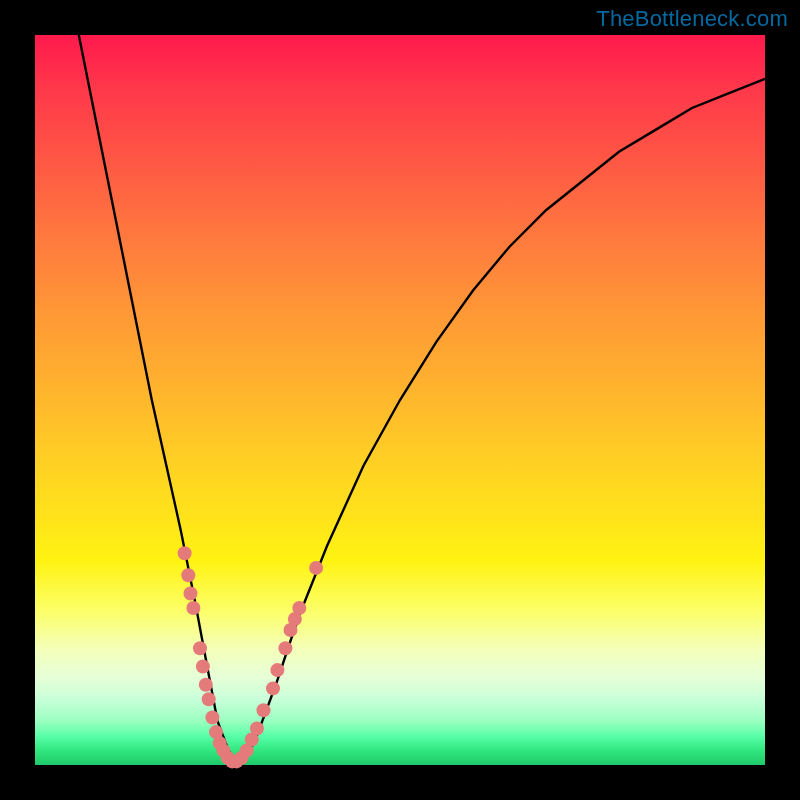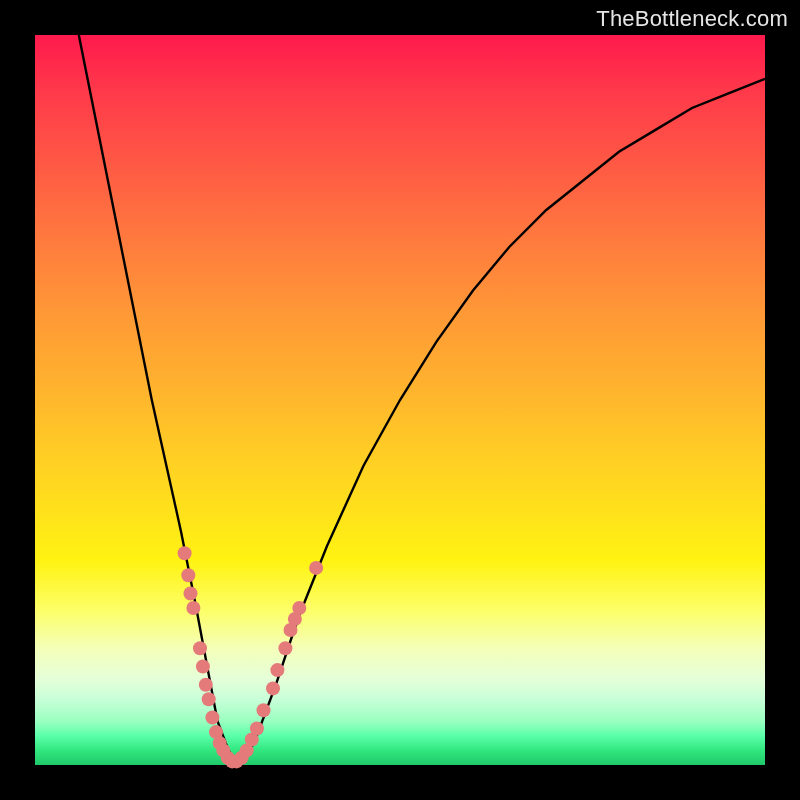--- a/index.html
+++ b/index.html
@@ -41,21 +41,21 @@
       #c8ffd8 91%,
       #9affc0 94%,
       #5affaa 96%,
       #31e77e 98%,
       #1fc96a 100%);
   }
   .attribution {
     position: absolute;
     top: 6px;
     right: 12px;
-    color: #e5e5e5;
+    color: #0369a1;
     font-size: 22px;
     font-weight: 400;
     letter-spacing: 0.2px;
     font-family: Arial, Helvetica, sans-serif;
   }
   svg.overlay {
     position: absolute;
     top: 35px;
     left: 35px;
     width: 730px;

